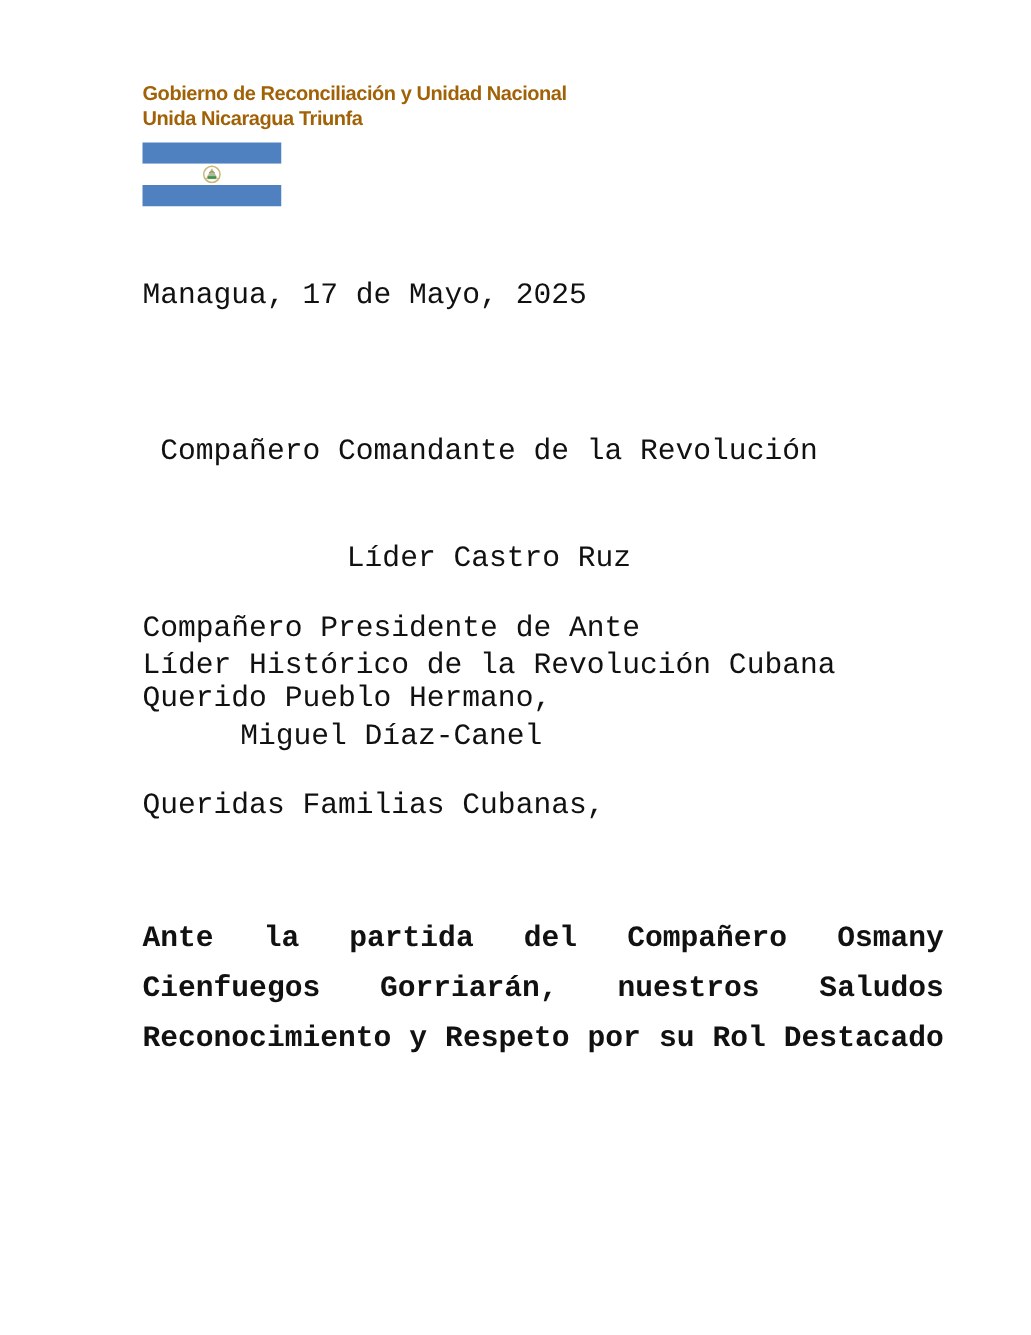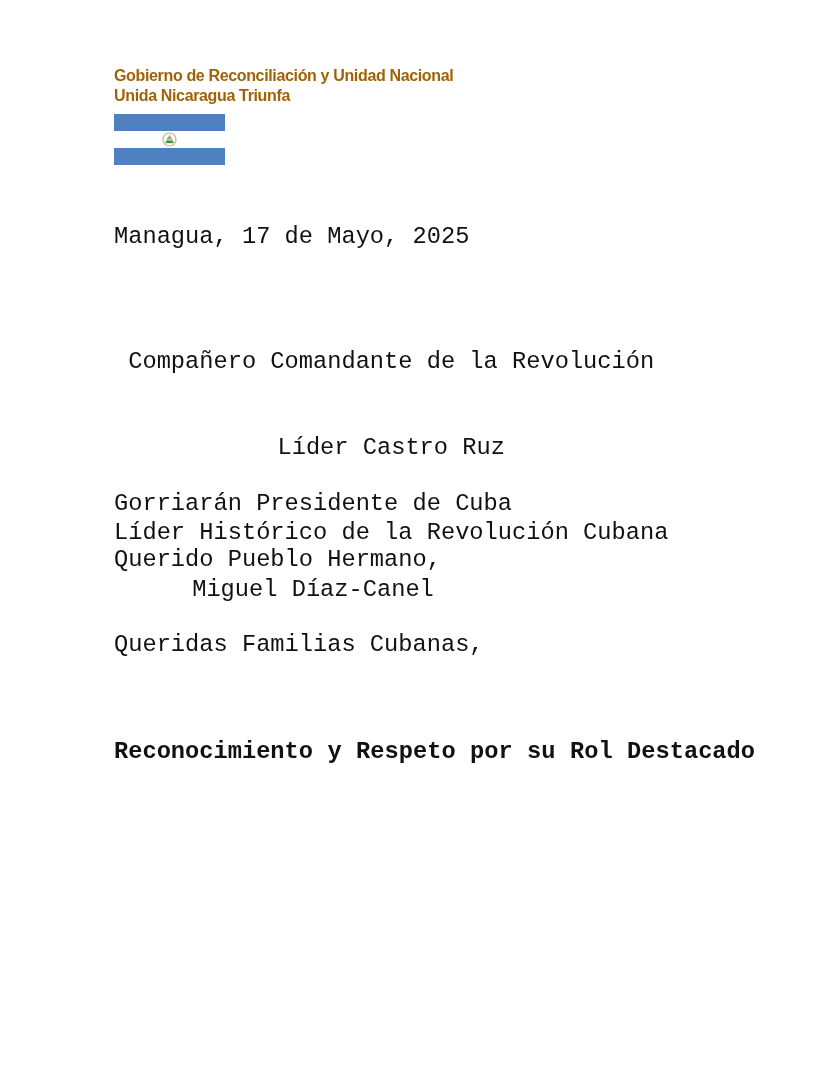--- a/index.html
+++ b/index.html
@@ -61,22 +61,24 @@
 
 <div class="mono single" style="top:223px">Managua, 17 de Mayo, 2025</div>
 
 <div class="mono addr" style="top:291px">
   <div>Compañero Comandante de la Revolución</div>
   <div>Líder Castro Ruz</div>
   <div>Líder Histórico de la Revolución Cubana</div>
 </div>
 
 <div class="mono addr" style="top:433px">
-  <div>Gorriarán Presidente de Cuba</div>
+  <div>Compañero Presidente de Ante</div>
   <div>Miguel Díaz-Canel</div>
 </div>
 
 <div class="mono single" style="top:546px">Querido Pueblo Hermano,</div>
 <div class="mono single" style="top:631px">Queridas Familias Cubanas,</div>
 
 <div class="para" style="top:732px">
+  <div class="line">Ante la partida del Compañero Osmany</div>
+  <div class="line">Cienfuegos Gorriarán, nuestros Saludos</div>
   <div class="line last">Reconocimiento y Respeto por su Rol Destacado</div>
 </div>
 
 </body></html>

